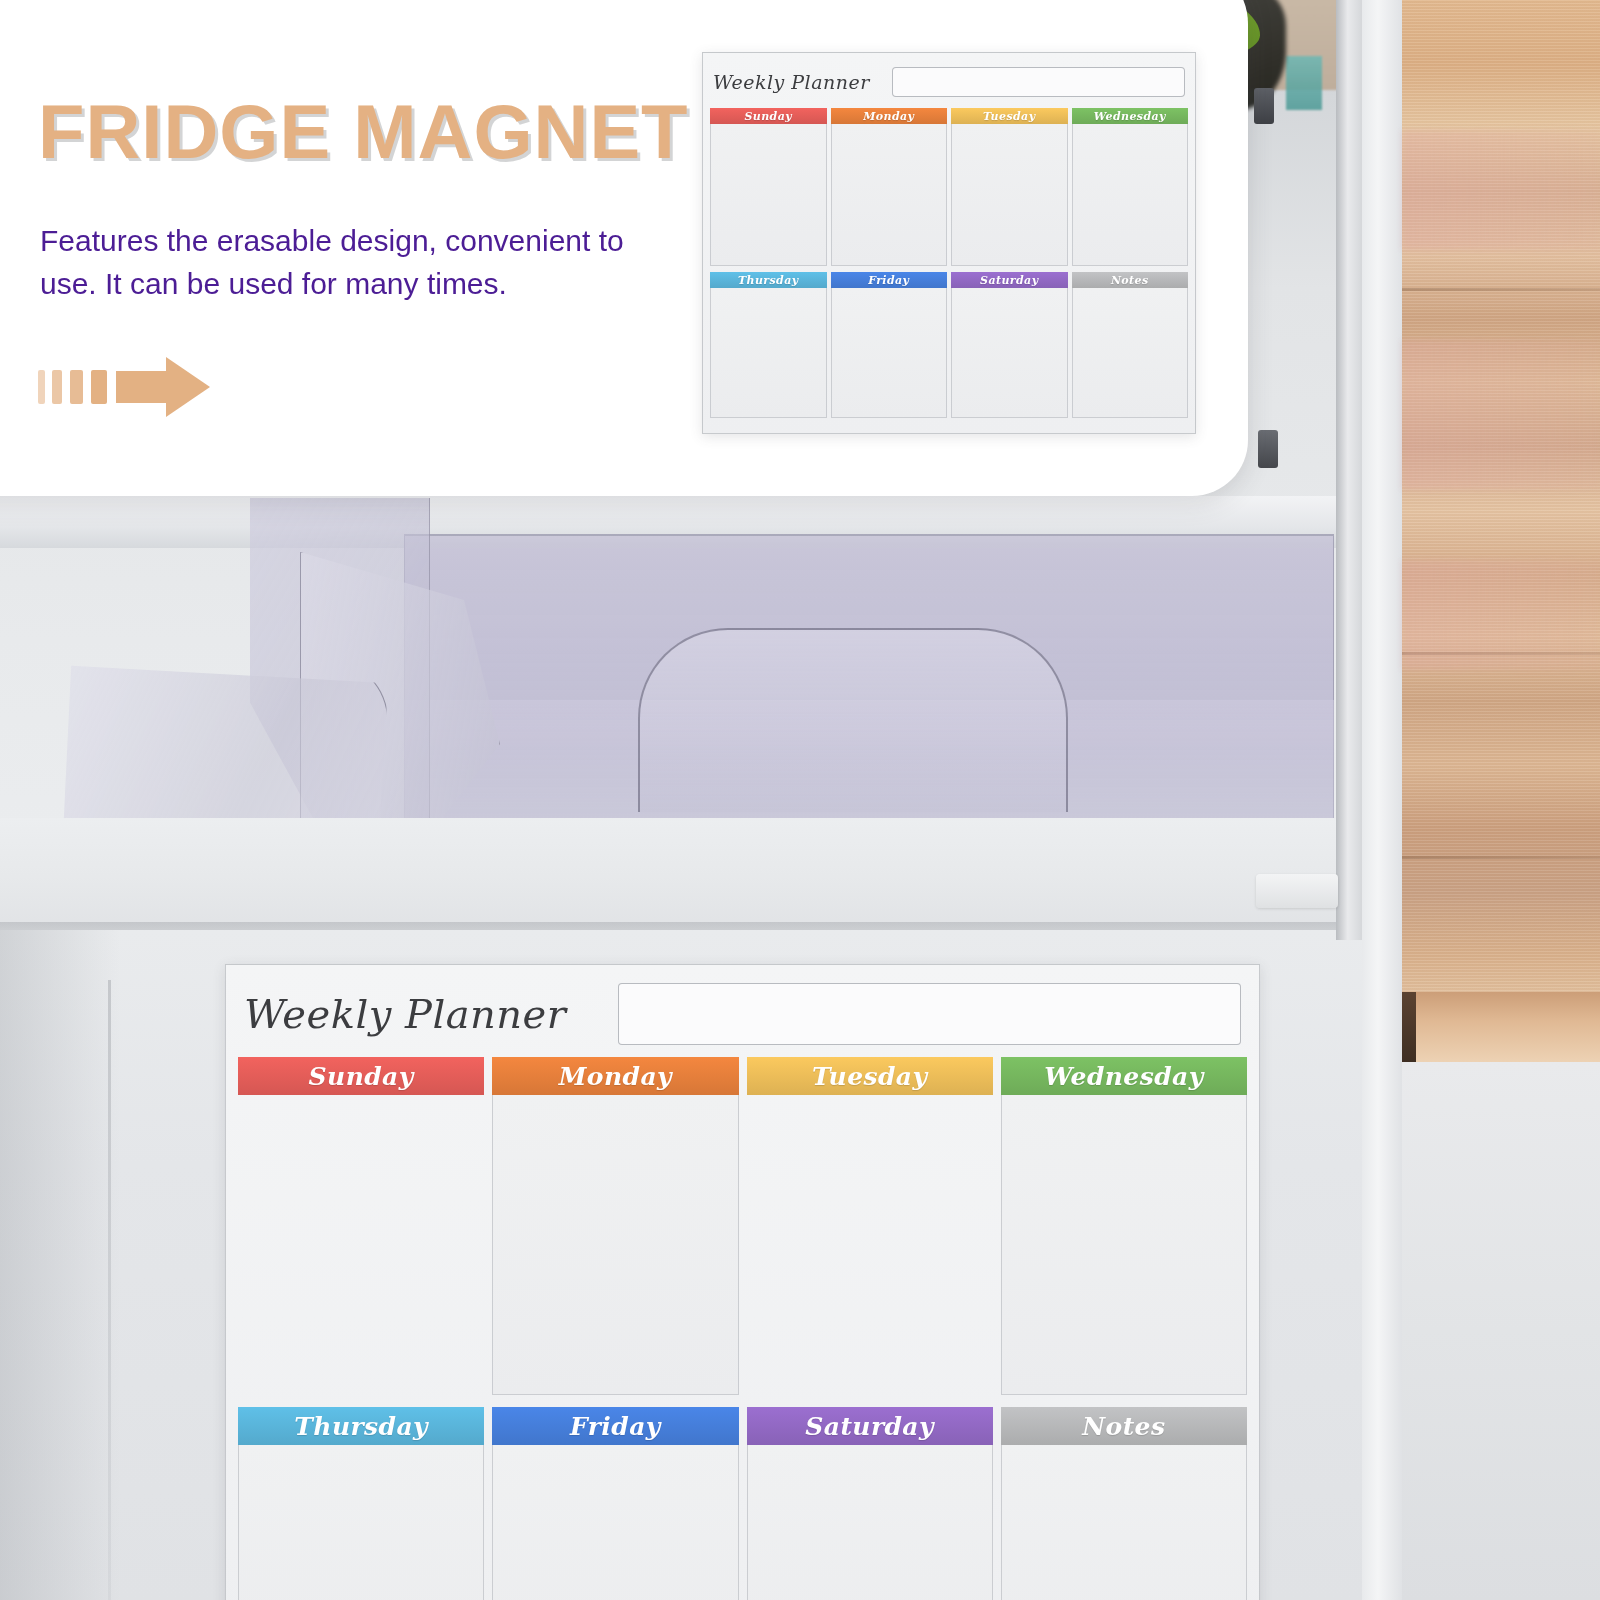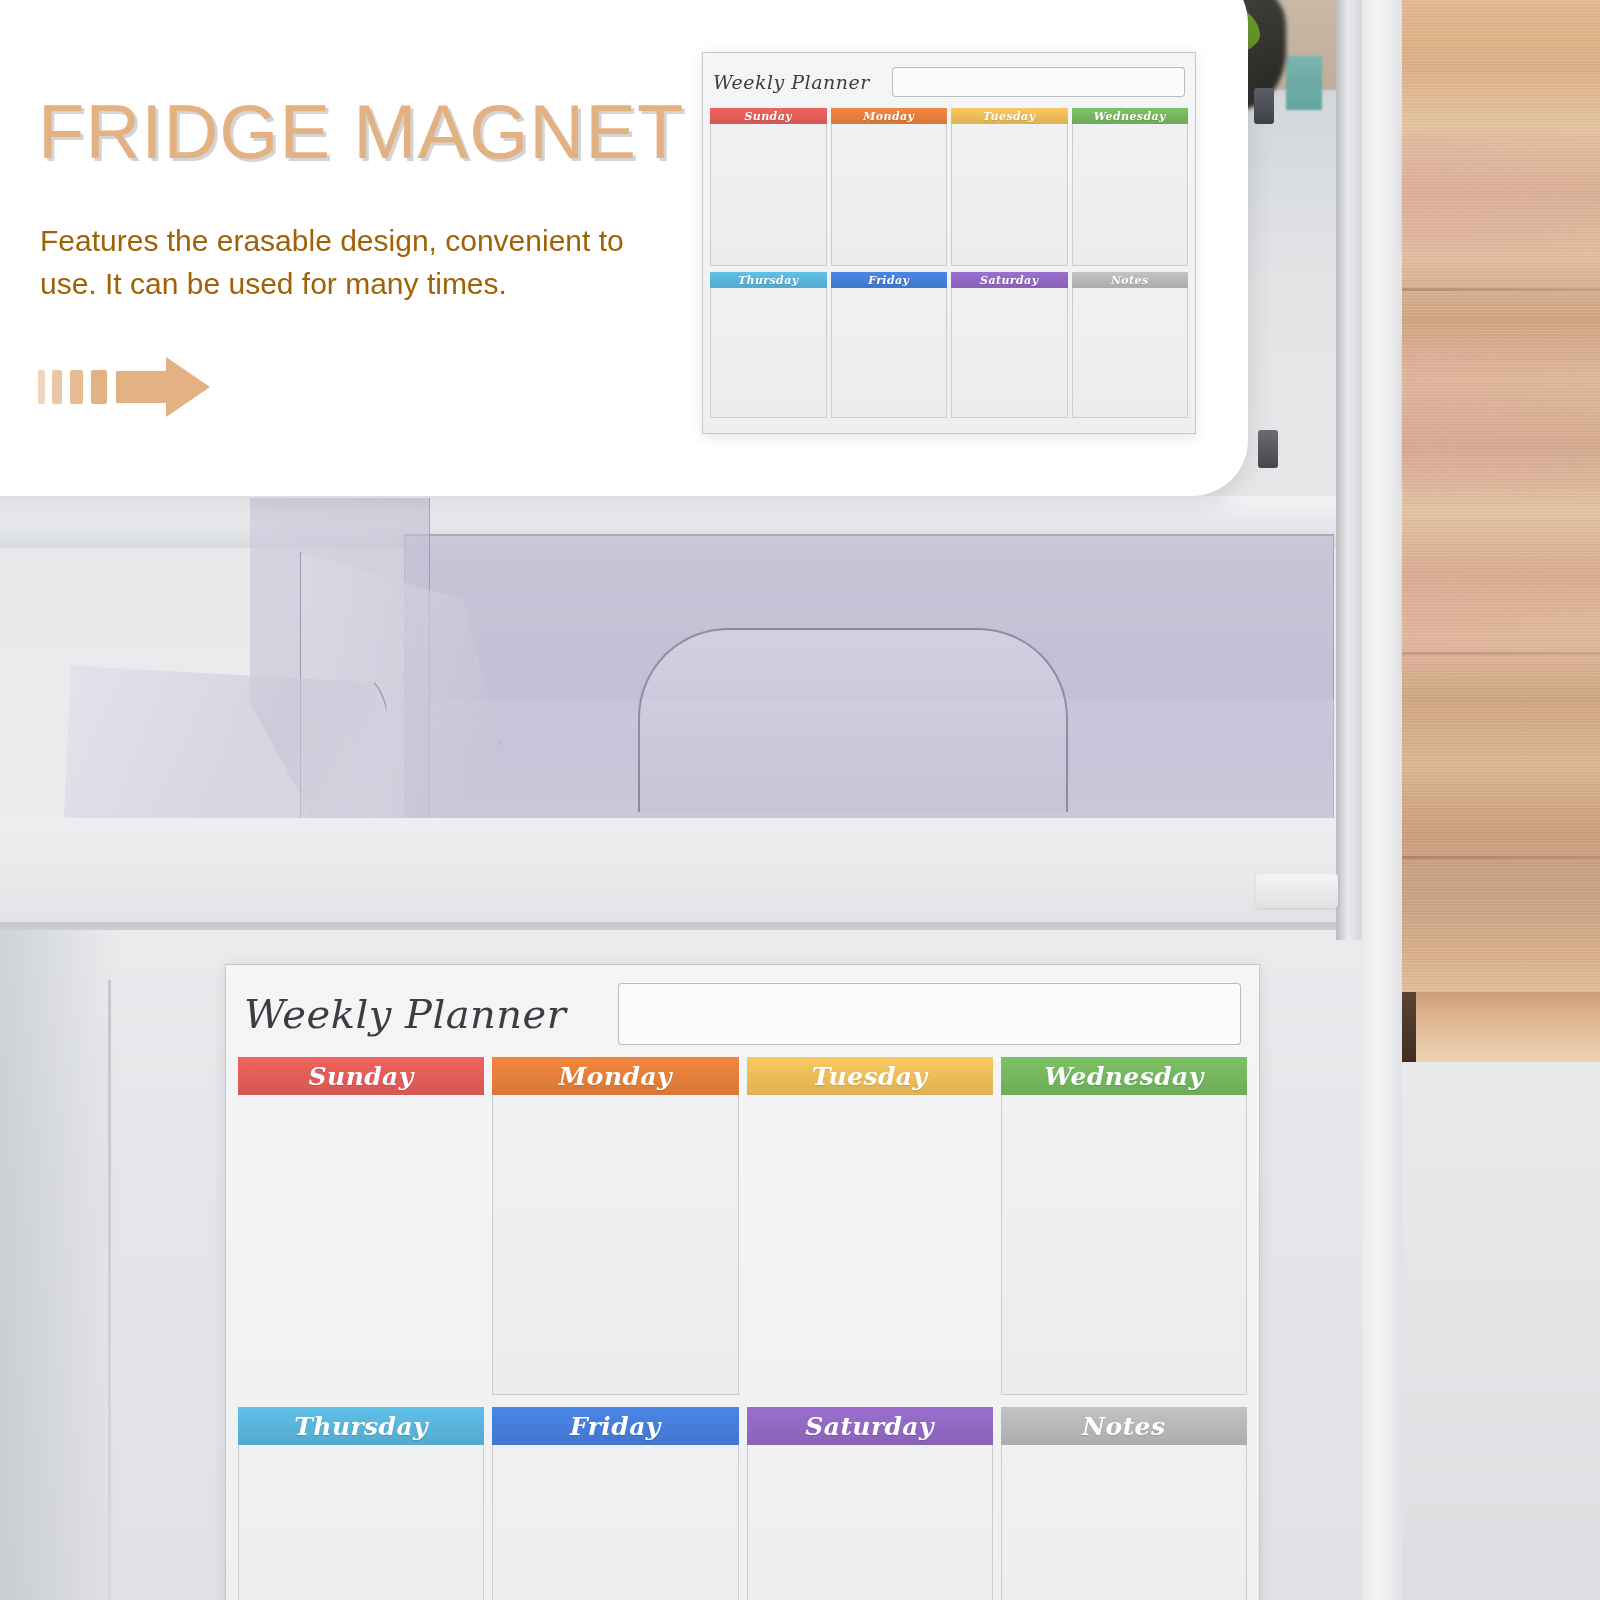--- a/index.html
+++ b/index.html
@@ -216,34 +216,34 @@
     width: 1288px; height: 536px;
     background: #ffffff;
     border-radius: 0 64px 56px 0;
     box-shadow: 0 6px 26px rgba(60,60,70,.16);
   }
 
   .headline {
     position: absolute;
     left: 78px; top: 128px;
     font-size: 76px;
-    font-weight: normal;
+    font-weight: bold;
     letter-spacing: 1px;
     color: #e4b183;
     text-shadow: 3px 3px 0 rgba(150,152,156,.42);
     white-space: nowrap;
   }
 
   .subline {
     position: absolute;
     left: 80px; top: 260px;
     width: 620px;
     font-size: 30px;
     line-height: 1.42;
-    color: #a16207;
+    color: #4c1d95;
   }
 
   
   .arrow-wrap {
     position: absolute;
     left: 78px; top: 398px;
     width: 180px; height: 62px;
   }
   .arrow-bar {
     position: absolute; top: 12px;

